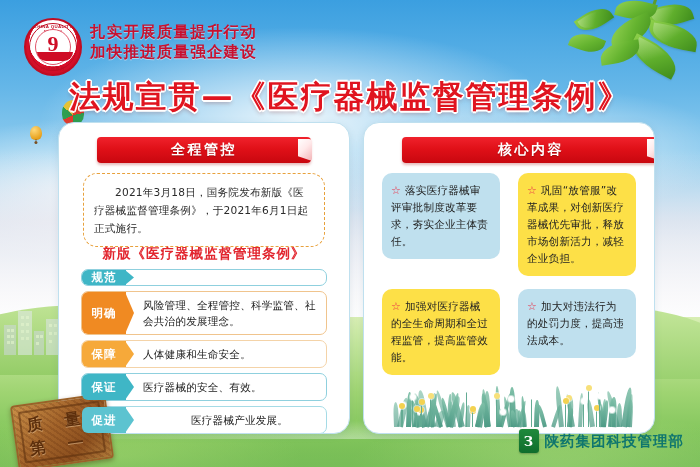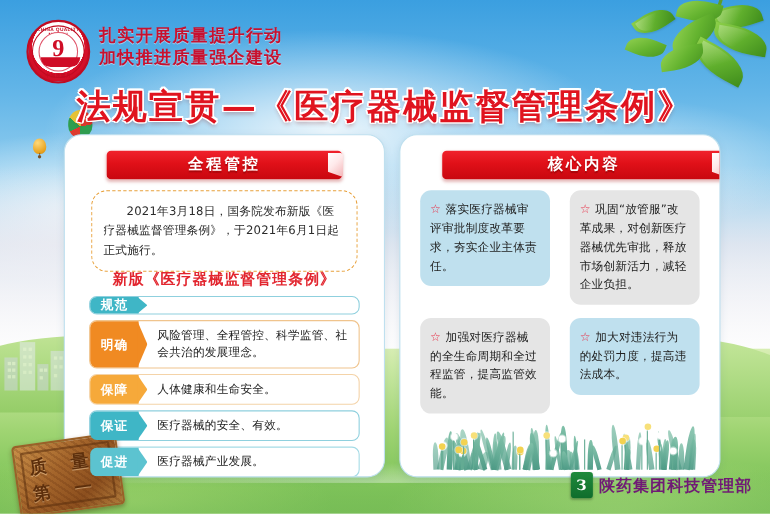--- a/index.html
+++ b/index.html
@@ -162,34 +162,34 @@
   .row .txt{
     flex:1;padding:5px 6px 5px 17px;color:#222;font-size:10.6px;line-height:16px;
     letter-spacing:.2px;font-family:"DejaVu Sans","Liberation Sans",sans-serif;
   }
   .row.teal{border-color:#8fd0de;}
   .row.teal .tag{background:#3fb6c6;} .row.teal .tag::after{background:#3fb6c6;}
   .row.orange{border-color:#f0c48d;}
   .row.orange .tag{background:#f08a22;} .row.orange .tag::after{background:#f08a22;}
   .row.orange-l{border-color:#f4d3a8;}
   .row.orange-l .tag{background:#f6a93a;} .row.orange-l .tag::after{background:#f6a93a;}
-  .row.teal-l{border-color:#a5dbe6;}
+  .row.teal-l{border-color:#a5dbe6;gap:48px;}
   .row.teal-l .tag{background:#5cc3d0;} .row.teal-l .tag::after{background:#5cc3d0;}
 
   
   .cards{position:absolute;left:18px;top:50px;width:254px;}
   .card{
     position:absolute;width:118px;border-radius:10px;box-sizing:border-box;
     padding:9px 9px 9px 9px;
   }
   .card p{margin:0;font-size:10.6px;line-height:17px;color:#222;letter-spacing:.2px;
     font-family:"DejaVu Sans","Liberation Sans",sans-serif;}
   .card .star{color:#e8344a;font-size:11px;margin-right:4px;}
   .c-blue{background:#bfe0ee;}
-  .c-peach{background:#e5e5e5;}
+  .c-peach{background:#fde047;}
   .c1{left:0;top:0;}
   .c2{left:136px;top:0;}
   .c3{left:0;top:116px;}
   .c4{left:136px;top:116px;}
 
   
   .grass{position:absolute;left:28px;bottom:6px;width:236px;height:44px;}
   .blade{position:absolute;bottom:0;background:linear-gradient(180deg,#7fc0a8,#4e9b86);border-radius:50% 50% 0 0;transform-origin:bottom center;}
   .flower{position:absolute;width:6px;height:6px;border-radius:50%;}
   .fstem{position:absolute;width:1px;background:#63ab93;}
@@ -211,21 +211,21 @@
   
   .brand{
     position:absolute;right:16px;bottom:14px;display:flex;align-items:center;gap:6px;
   }
   .brand .mark{
     width:20px;height:24px;border-radius:3px;background:linear-gradient(180deg,#1f8a3c,#0f6d2c);
     display:flex;align-items:center;justify-content:center;color:#fff;font-weight:bold;font-size:13px;
     font-family:"DejaVu Serif","Liberation Serif",serif;box-shadow:0 1px 2px rgba(0,0,0,.25);
   }
   .brand .bname{
-    color:#701a75;font-weight:bold;font-size:14.5px;letter-spacing:1px;
+    color:#0f766e;font-weight:bold;font-size:14.5px;letter-spacing:1px;
     font-family:"DejaVu Serif","Liberation Serif",serif;
   }
   .footer-band{
     position:absolute;left:0;bottom:0;width:700px;height:40px;
     background:linear-gradient(180deg,rgba(140,200,110,.0),rgba(122,190,92,.55));
   }
 </style>
 </head>
 <body>
 

